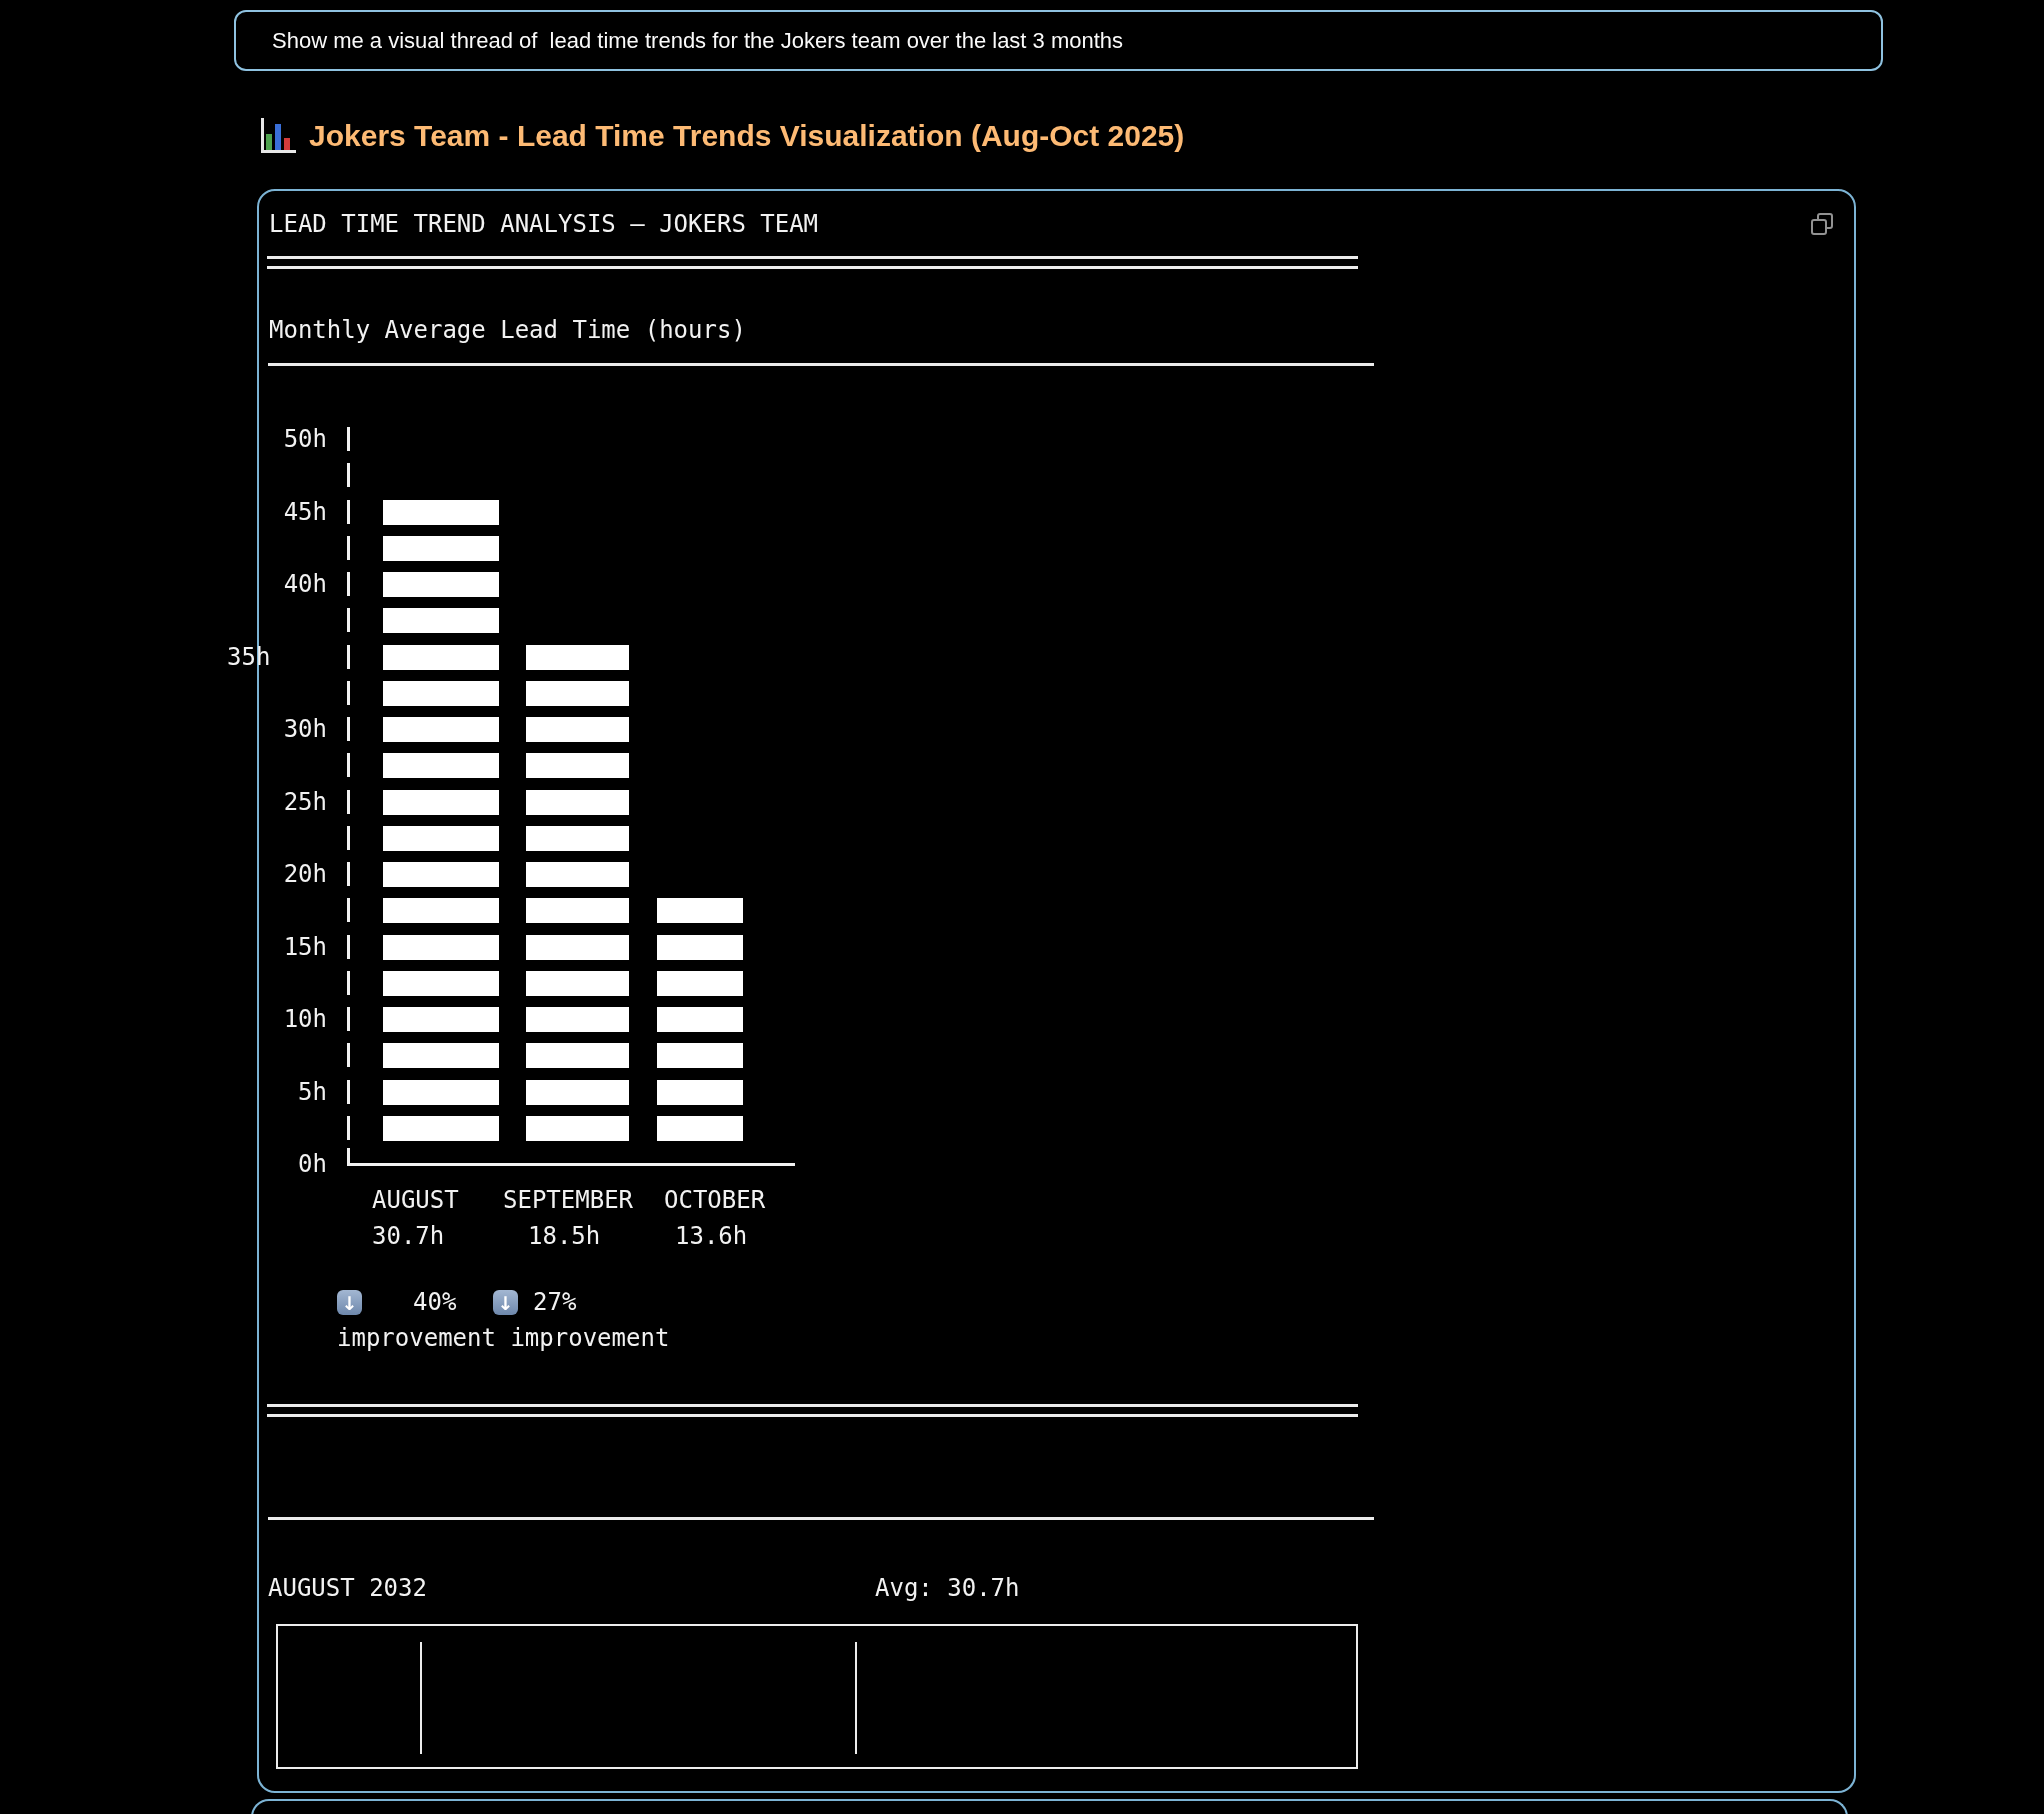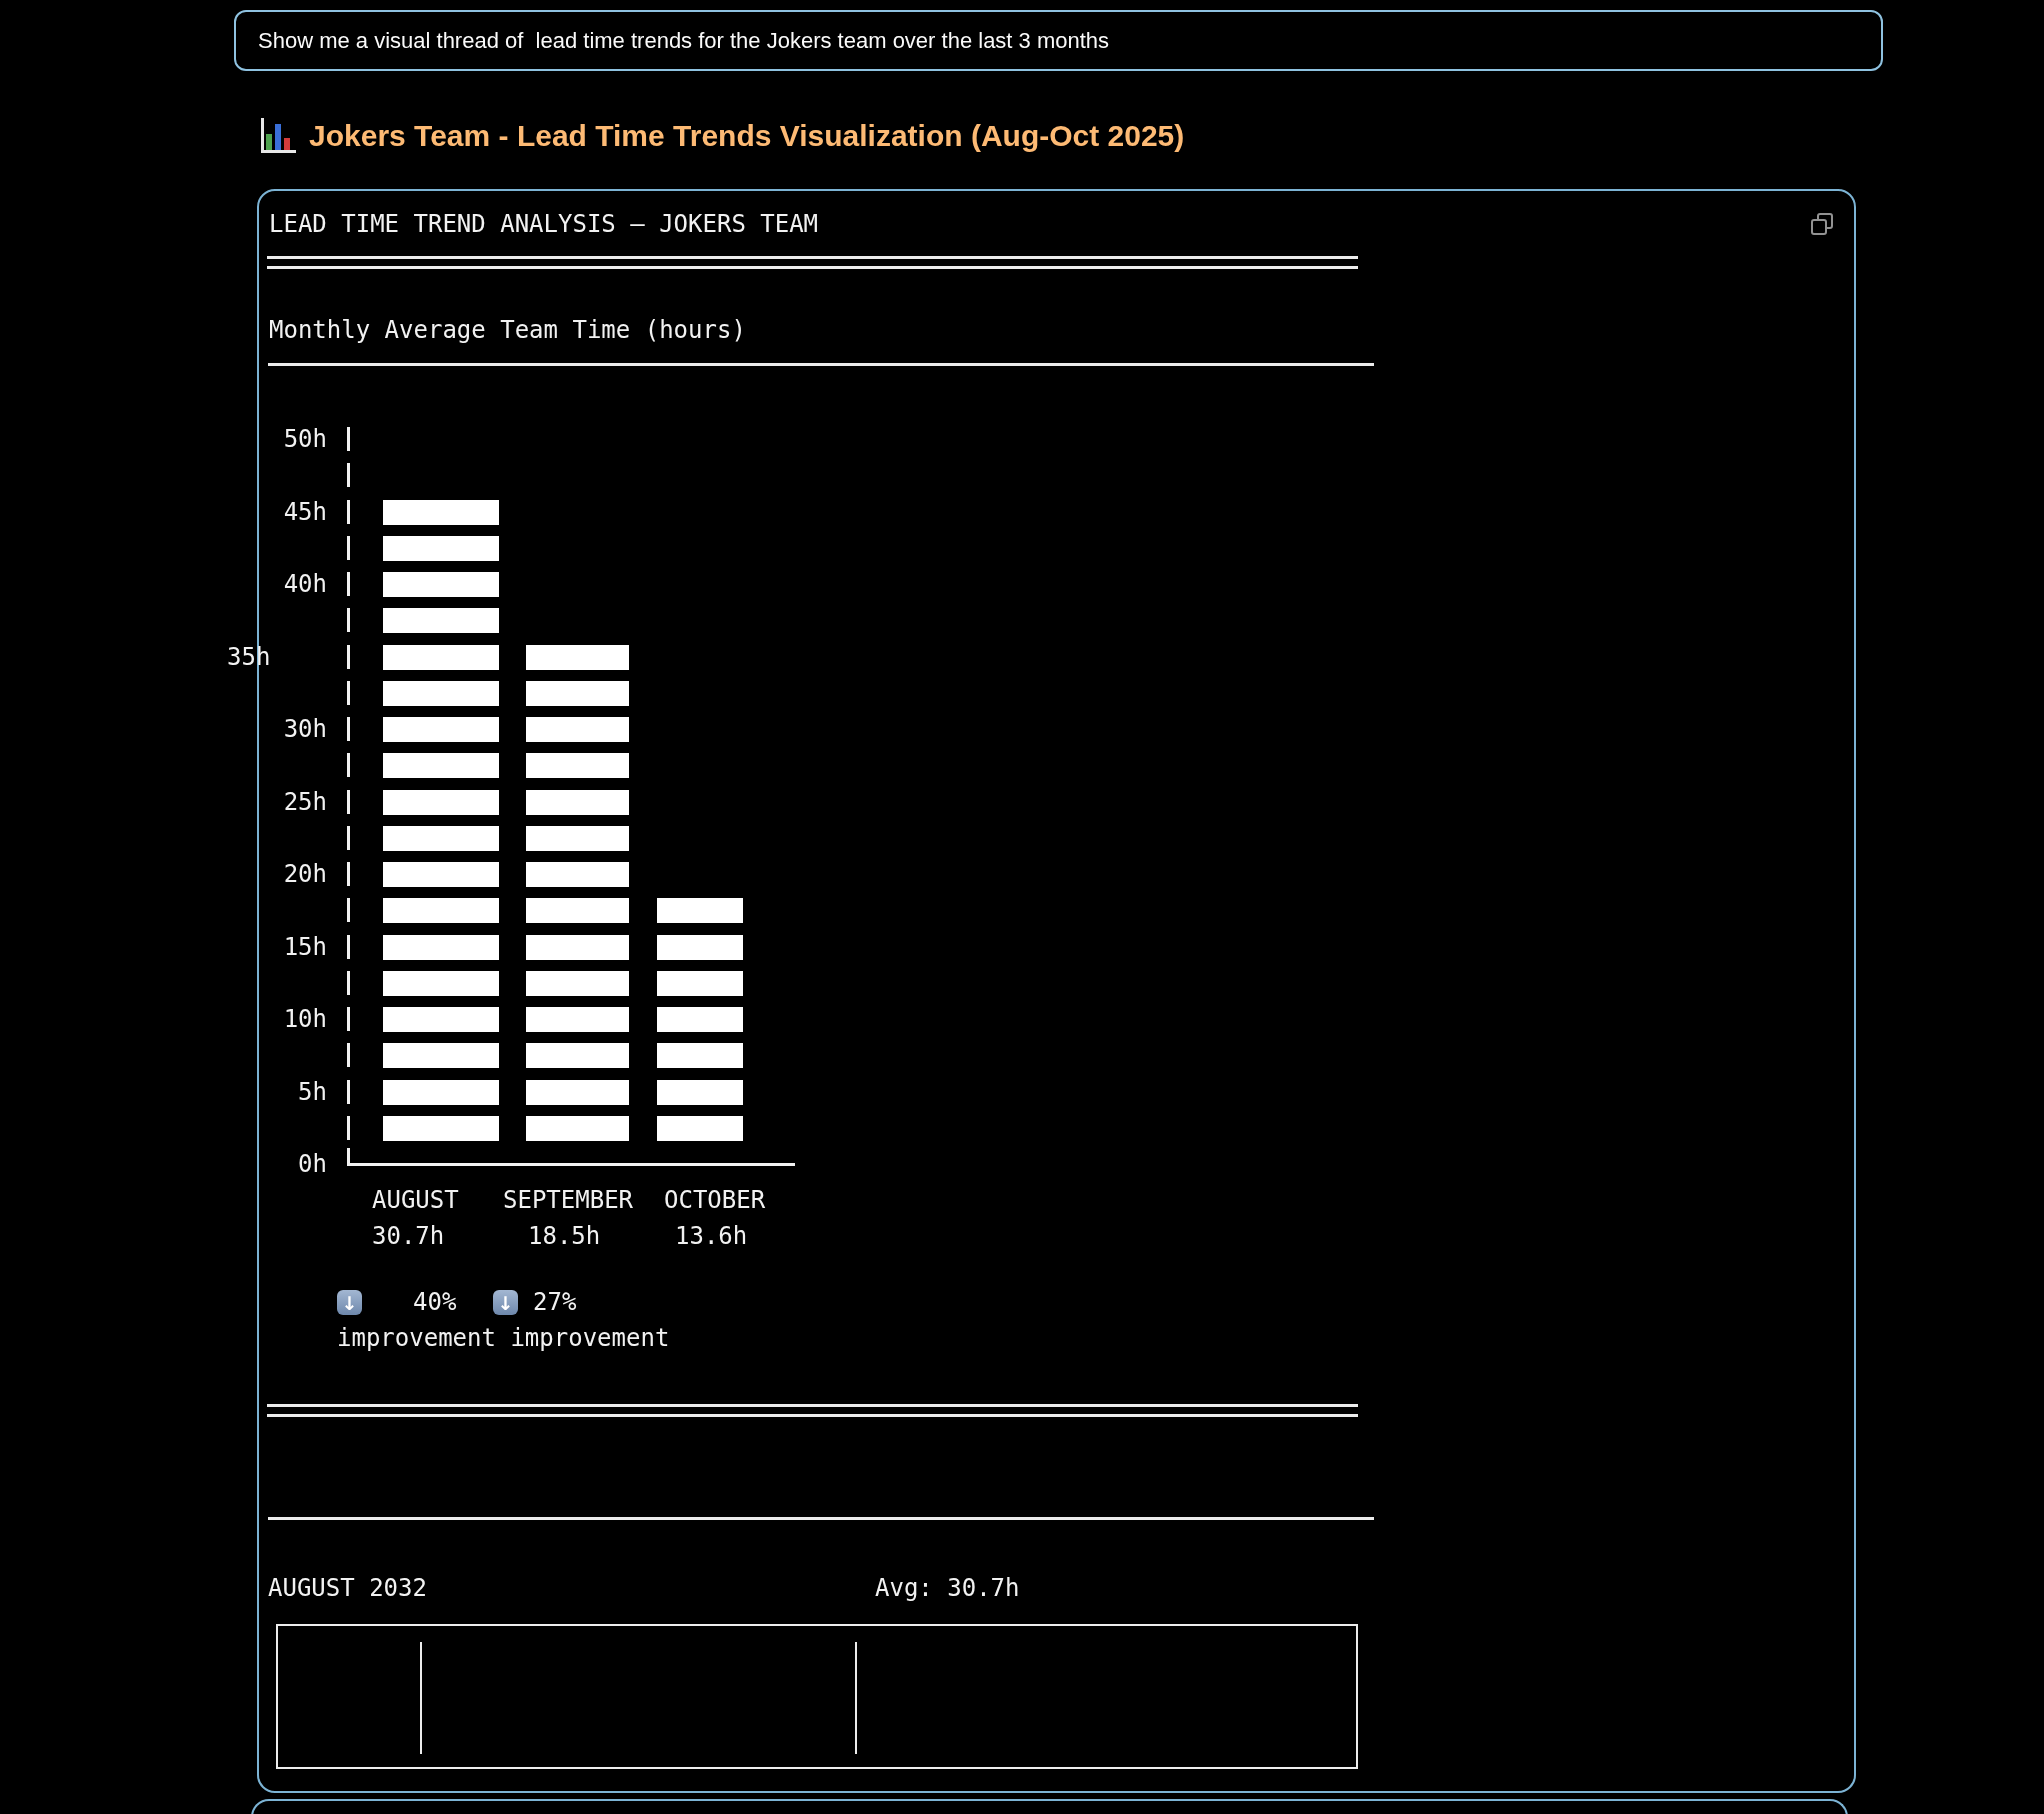--- a/index.html
+++ b/index.html
@@ -3,21 +3,21 @@
 <meta charset="utf-8">
 <style>
   html,body{margin:0;padding:0;background:#000;}
   .page{position:relative;width:2044px;height:1814px;background:#000;overflow:hidden;
         font-family:"Liberation Sans",sans-serif;}
 
   
   .query-box{position:absolute;left:234px;top:10px;width:1649px;height:61px;
              border:2px solid #8fc2e0;border-radius:12px;background:#000;
              display:flex;align-items:center;box-sizing:border-box;}
-  .query-text{margin-left:22px;font-size:22px;color:#fafafa;white-space:pre;}
+  .query-text{margin-left:36px;font-size:22px;color:#fafafa;white-space:pre;}
 
   
   .heading{position:absolute;left:261px;top:118px;display:flex;align-items:center;gap:13px;
            font-size:30px;font-weight:bold;color:#fdba74;}
   .emoji-chart{position:relative;width:28px;height:32px;border-left:3px solid #e8e8e8;
                border-bottom:3px solid #e8e8e8;display:inline-flex;align-items:flex-end;
                gap:3px;padding:0 2px;box-sizing:content-box;}
   .emoji-chart i{display:block;width:6px;}
   .emoji-chart .g{height:16px;background:#4fa34f;}
   .emoji-chart .b{height:26px;background:#3a6fd8;}
@@ -78,21 +78,21 @@
   <div class="next-panel"></div>
 
   <button class="copy-btn">
     <span class="copy-icon"></span>
   </button>
 
   <div class="mono" style="left:269px;top:206px;">LEAD TIME TREND ANALYSIS — JOKERS TEAM</div>
 
   <div class="sep-double" style="left:267px;top:256px;width:1091px;"></div>
 
-  <div class="mono" style="left:269px;top:312px;">Monthly Average Team Time (hours)</div>
+  <div class="mono" style="left:269px;top:312px;">Monthly Average Lead Time (hours)</div>
   <div class="sep-single" style="left:268px;top:363px;width:1106px;"></div>
 
   <div id="chart-area">
       <div style="left: 227px; top: 421px; width: 100px; text-align: right;">50h</div>
       <div style="left: 227px; top: 493.5px; width: 100px; text-align: right;">45h</div>
       <div style="left: 227px; top: 566px; width: 100px; text-align: right;">40h</div>
       <div style="left: 227px; top: 638.5px; width: 100px; ">35h</div>
       <div style="left: 227px; top: 711px; width: 100px; text-align: right;">30h</div>
       <div style="left: 227px; top: 783.5px; width: 100px; text-align: right;">25h</div>
       <div style="left: 227px; top: 856px; width: 100px; text-align: right;">20h</div>

